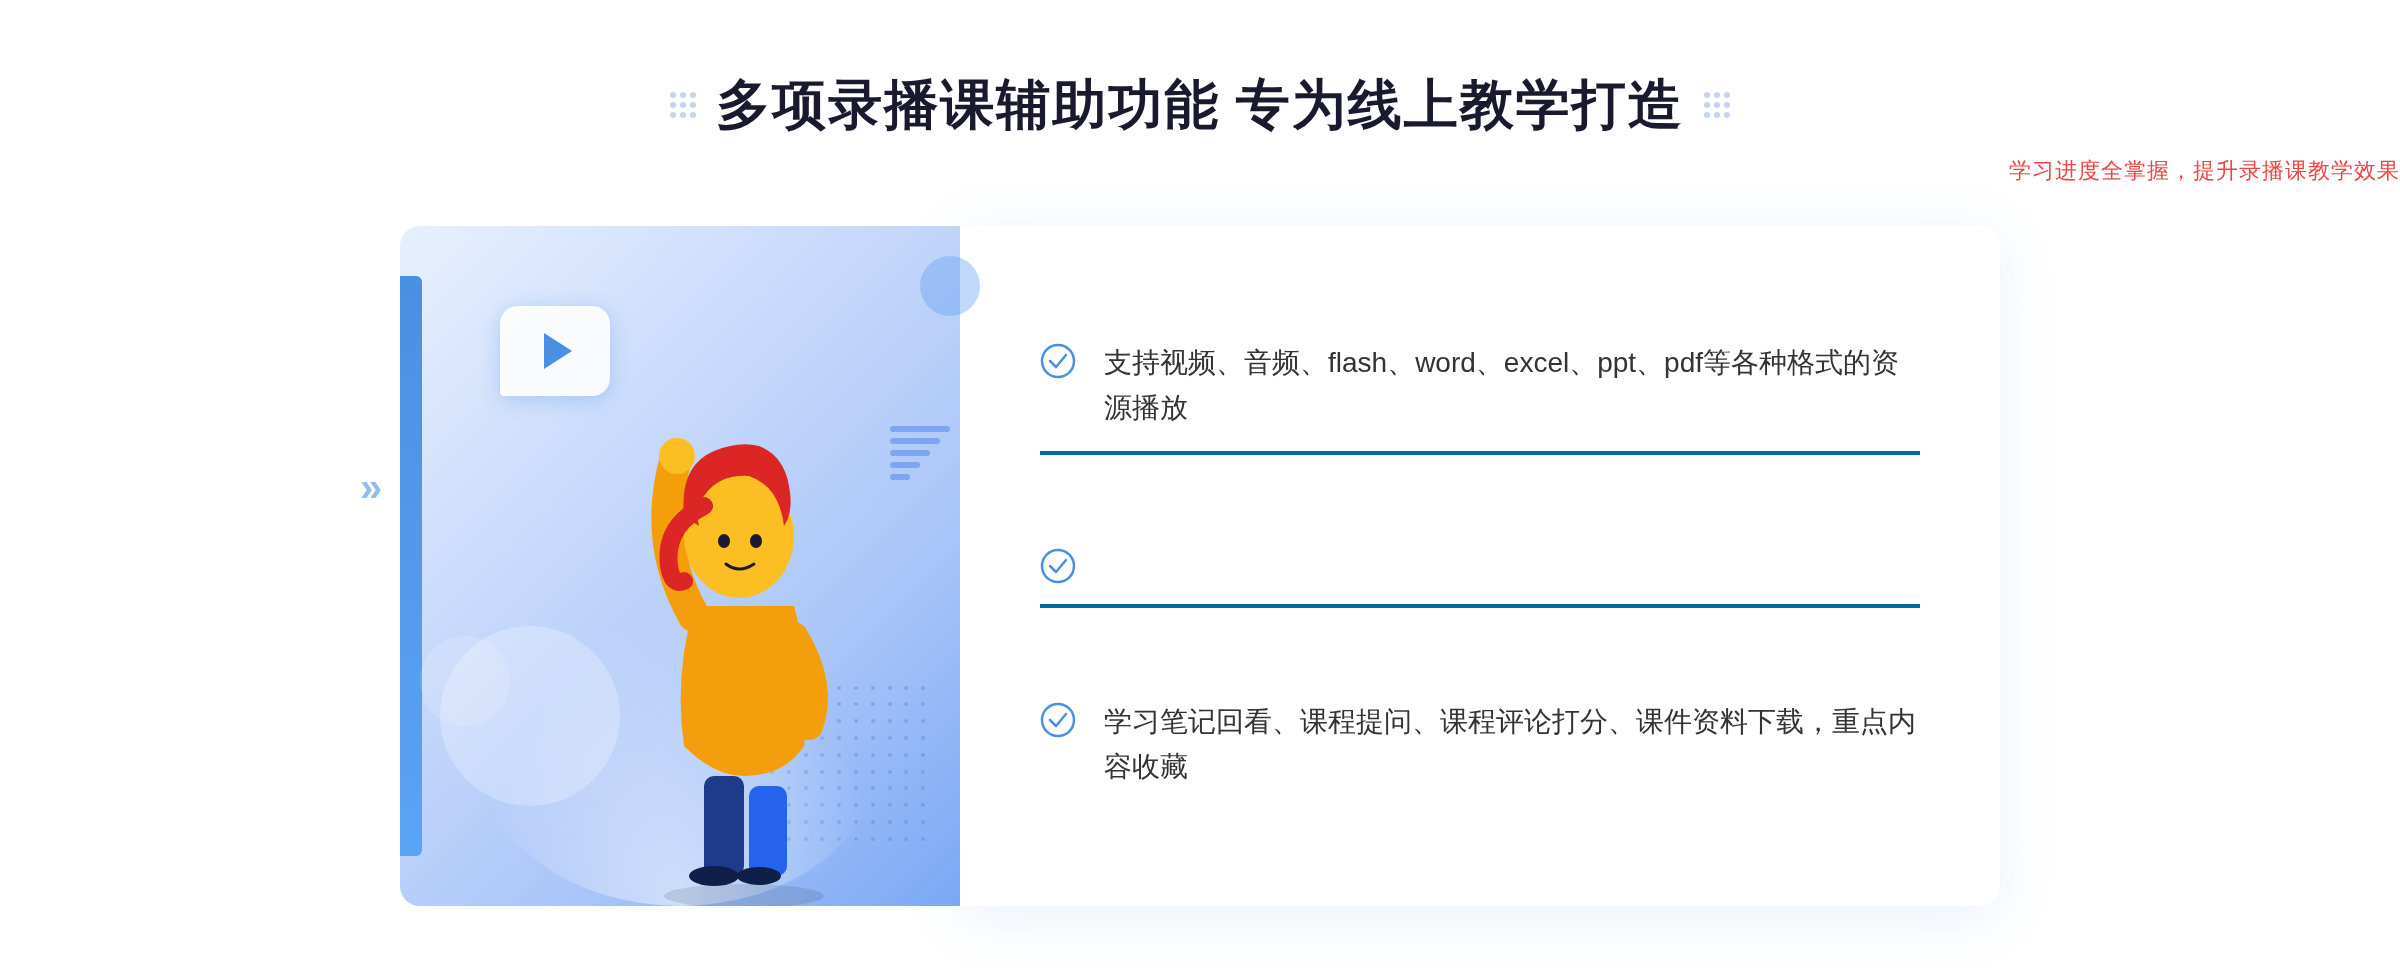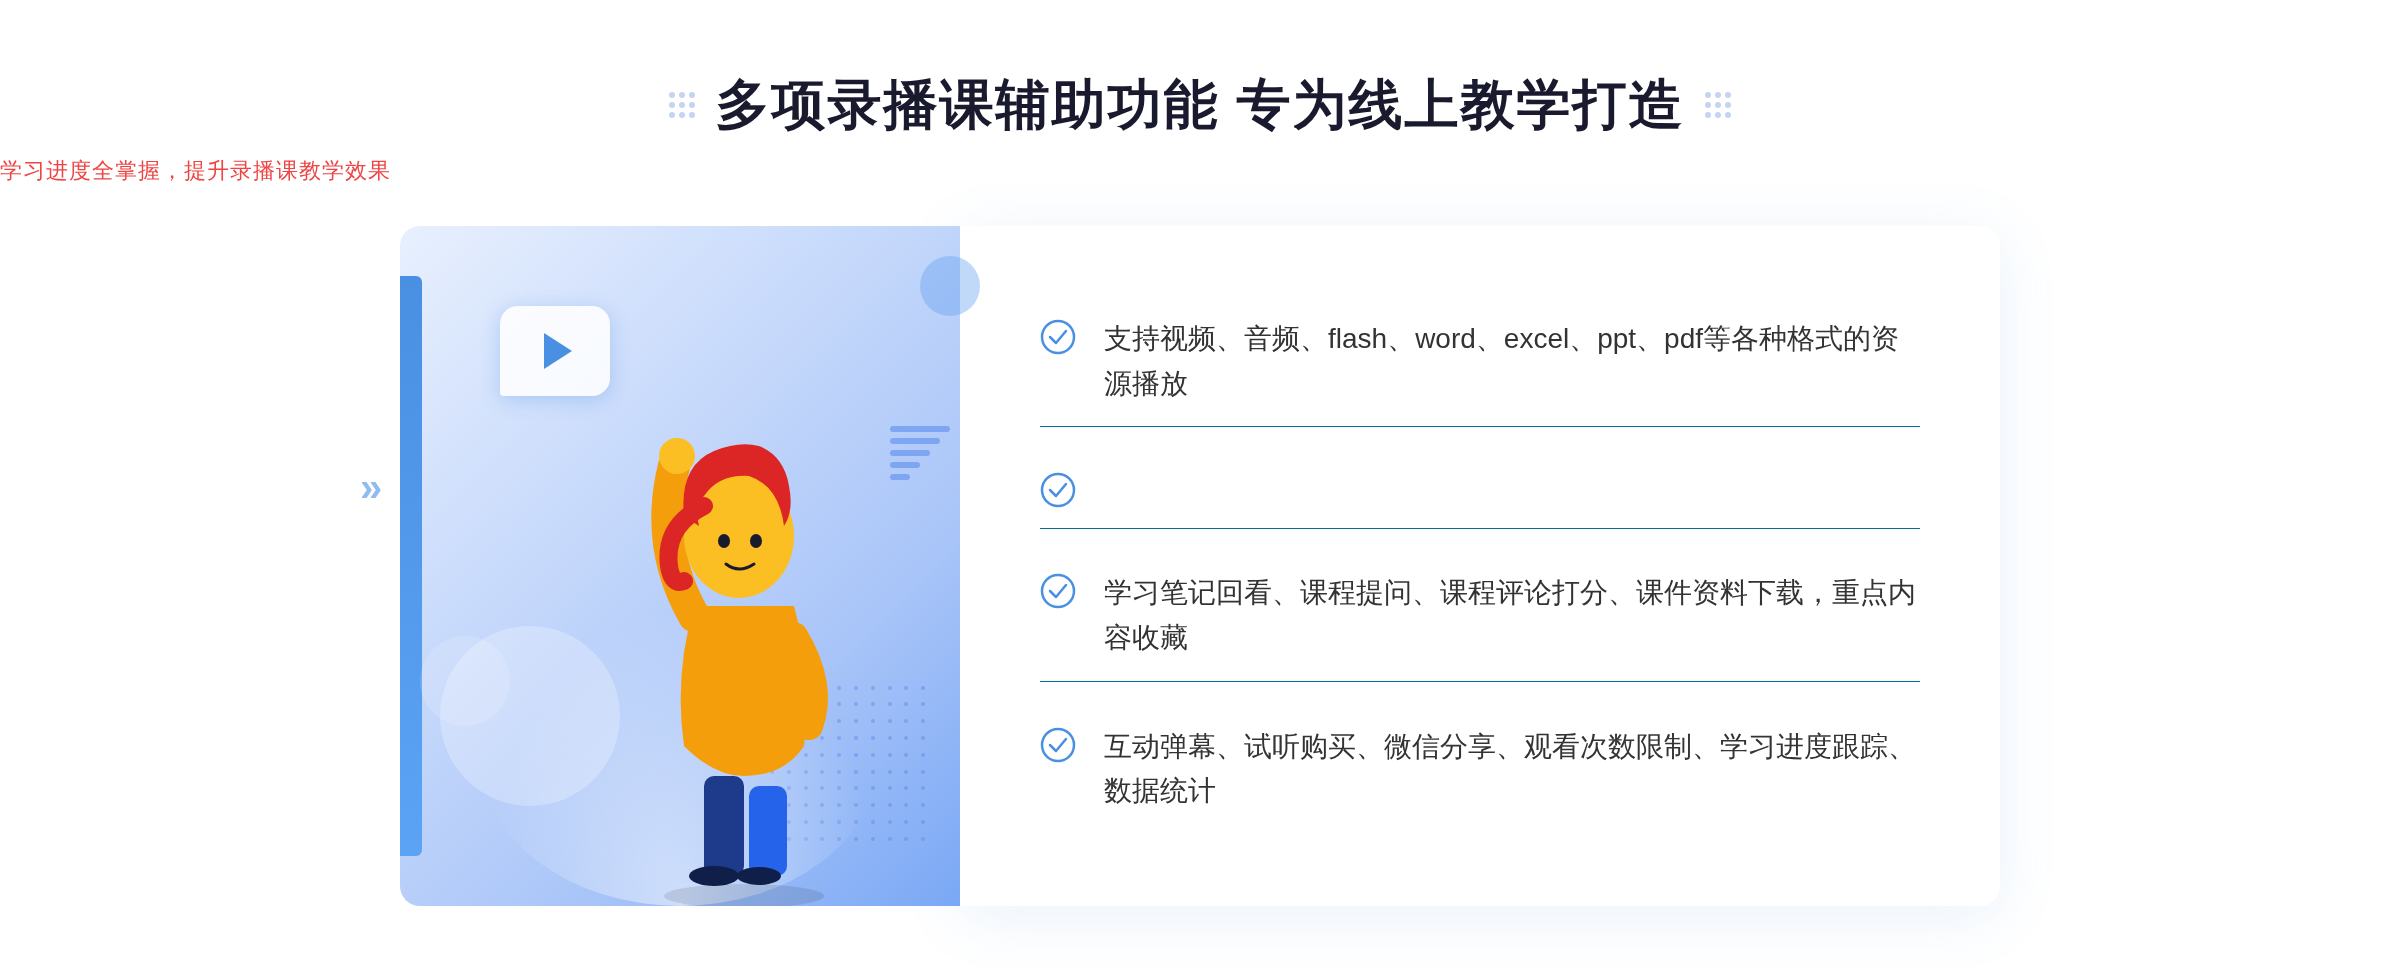--- a/index.html
+++ b/index.html
@@ -23,24 +23,25 @@
     .page-container {
       width: 100%;
       max-width: 2400px;
       display: flex;
       flex-direction: column;
       align-items: center;
       padding: 40px 0;
     }
 
     .header-section {
-      text-align: left;
+      text-align: right;
       margin-bottom: 40px;
       position: relative;
       width: 100%;
+      font-family: Liberation Serif, serif;
     }
 
     .title-row {
       display: flex;
       align-items: center;
       justify-content: center;
       gap: 20px;
       margin-bottom: 14px;
     }
 
@@ -228,21 +229,21 @@
     }
 
     .feature-item {
       display: flex;
       align-items: flex-start;
       gap: 28px;
       padding: 20px 0;
     }
 
     .feature-item:not(:last-child) {
-      border-bottom: 1px solid #0369a1;
+      border-bottom: 4px solid #0369a1;
     }
 
     .check-icon {
       width: 36px;
       height: 36px;
       flex-shrink: 0;
       margin-top: 2px;
     }
 
     .check-icon svg {
@@ -494,27 +495,18 @@
       <div class="feature-item">
         <div class="check-icon">
           <svg viewBox="0 0 36 36" fill="none" xmlns="http://www.w3.org/2000/svg">
             <circle cx="18" cy="18" r="16" stroke="#4a90e2" stroke-width="2.5" fill="none"></circle>
             <path d="M10 18 L16 24 L26 12" stroke="#4a90e2" stroke-width="2.5" stroke-linecap="round" stroke-linejoin="round"></path>
           </svg>
         </div>
         <span class="feature-text">学习笔记回看、课程提问、课程评论打分、课件资料下载，重点内容收藏</span>
       </div>
 
-      <div class="feature-item">
-        <div class="check-icon">
-          <svg viewBox="0 0 36 36" fill="none" xmlns="http://www.w3.org/2000/svg">
-            <circle cx="18" cy="18" r="16" stroke="#4a90e2" stroke-width="2.5" fill="none"></circle>
-            <path d="M10 18 L16 24 L26 12" stroke="#4a90e2" stroke-width="2.5" stroke-linecap="round" stroke-linejoin="round"></path>
-          </svg>
-        </div>
-        <span class="feature-text">互动弹幕、试听购买、微信分享、观看次数限制、学习进度跟踪、数据统计</span>
-      </div>
 
     </div>
 
   </div>
 
 </div>
 
 </body></html>

